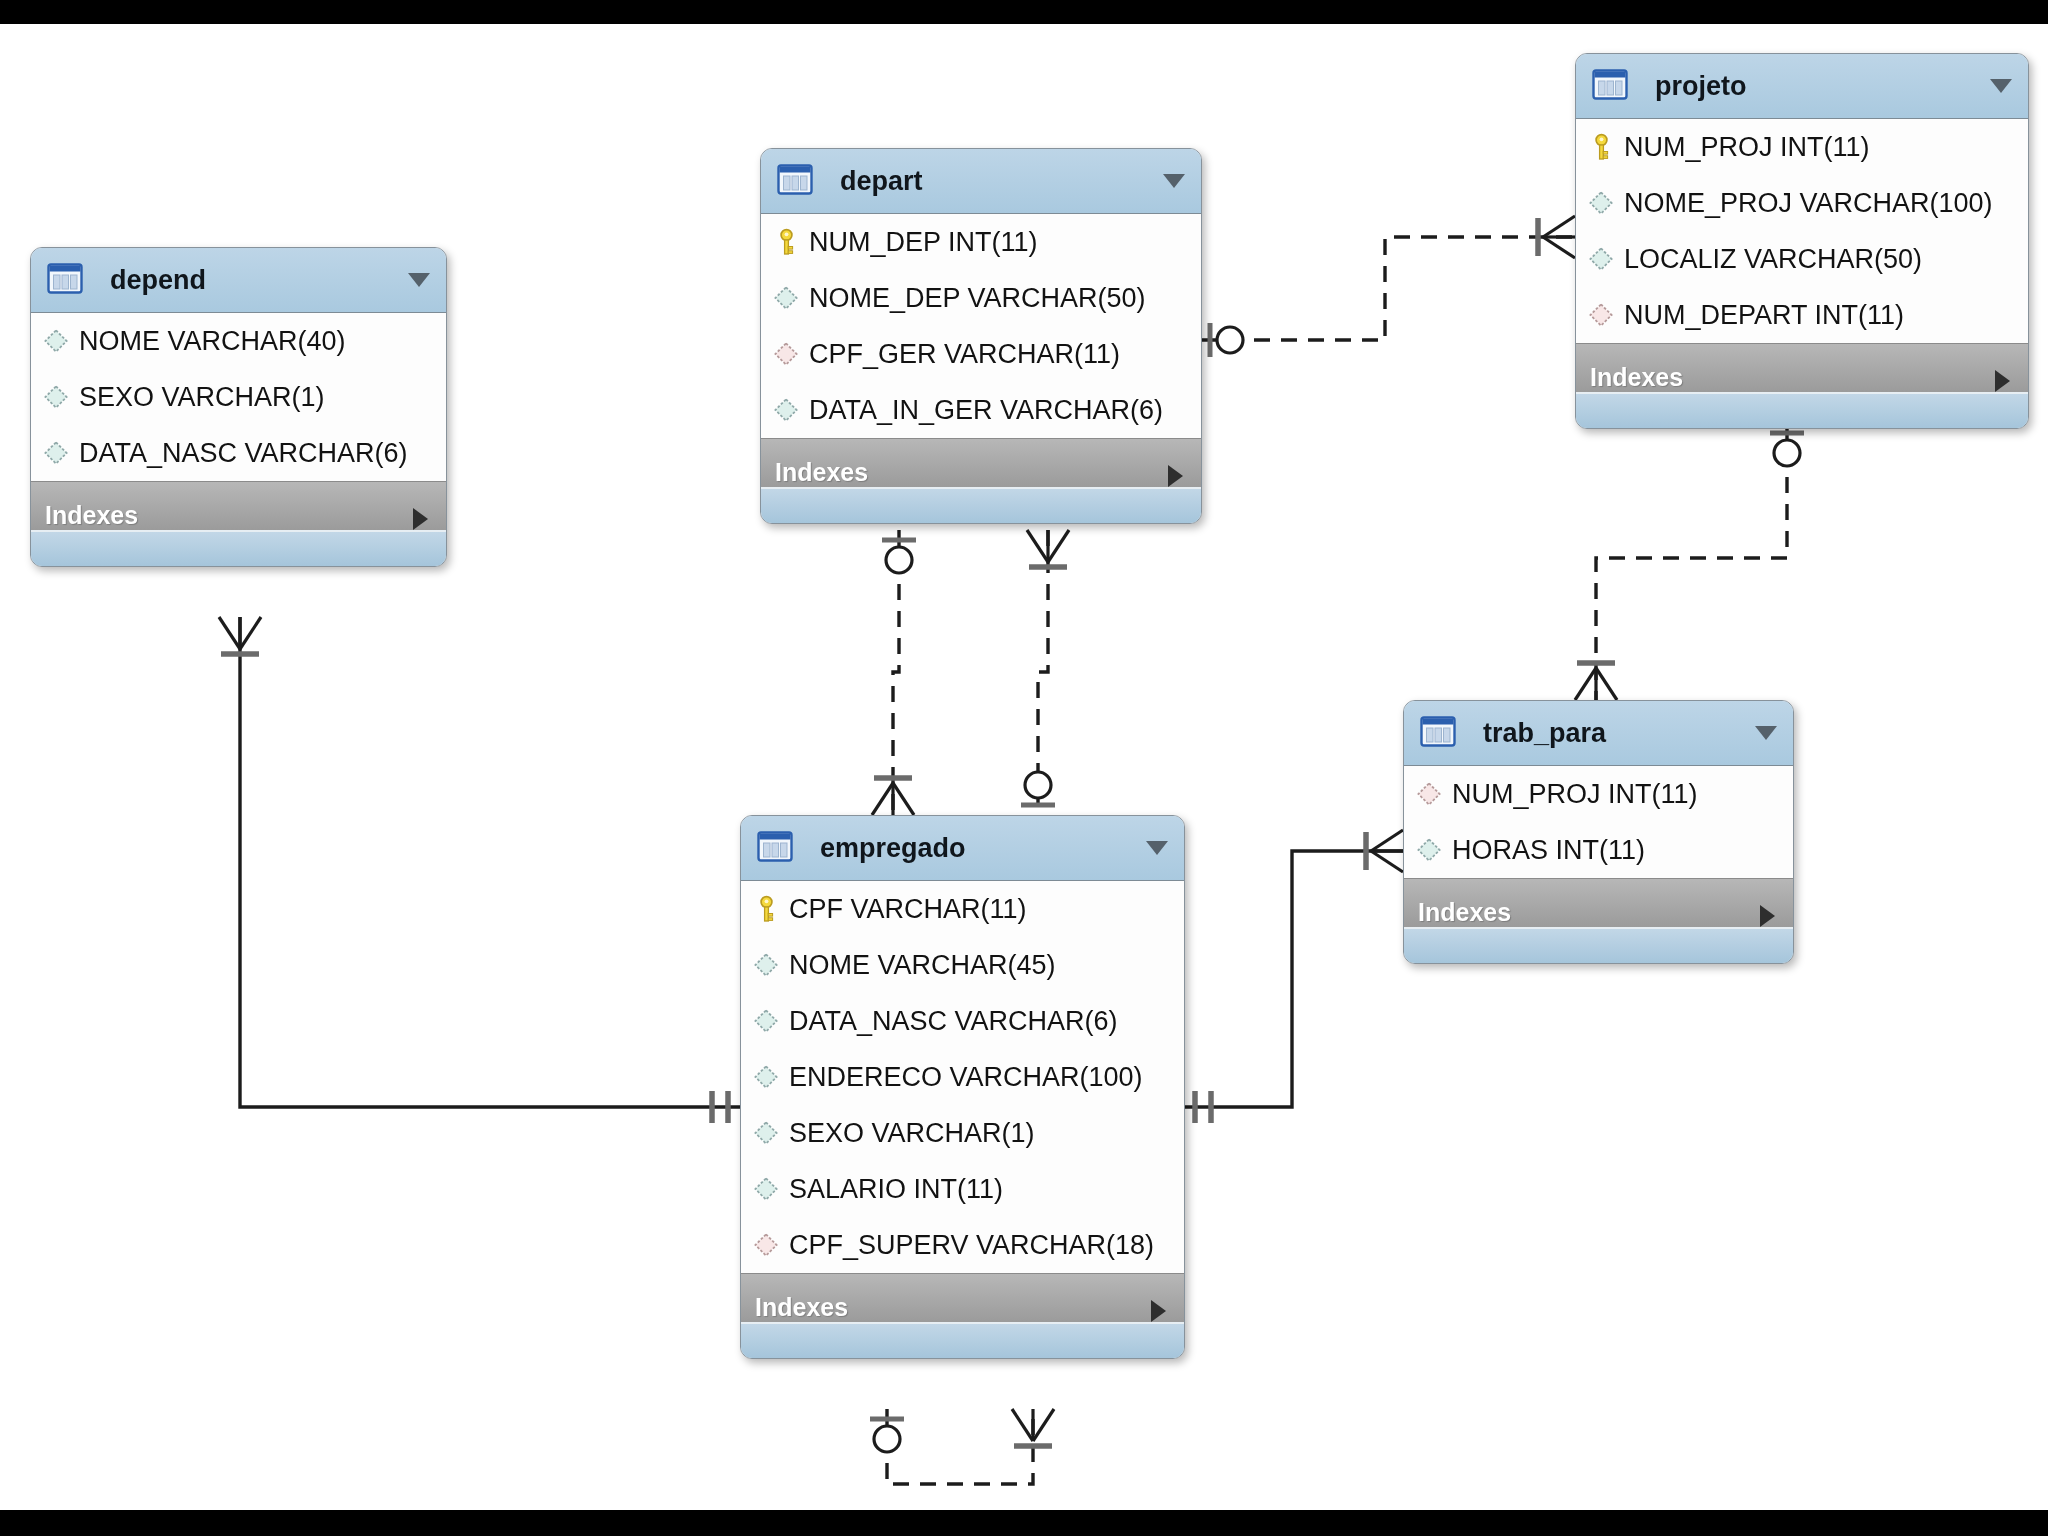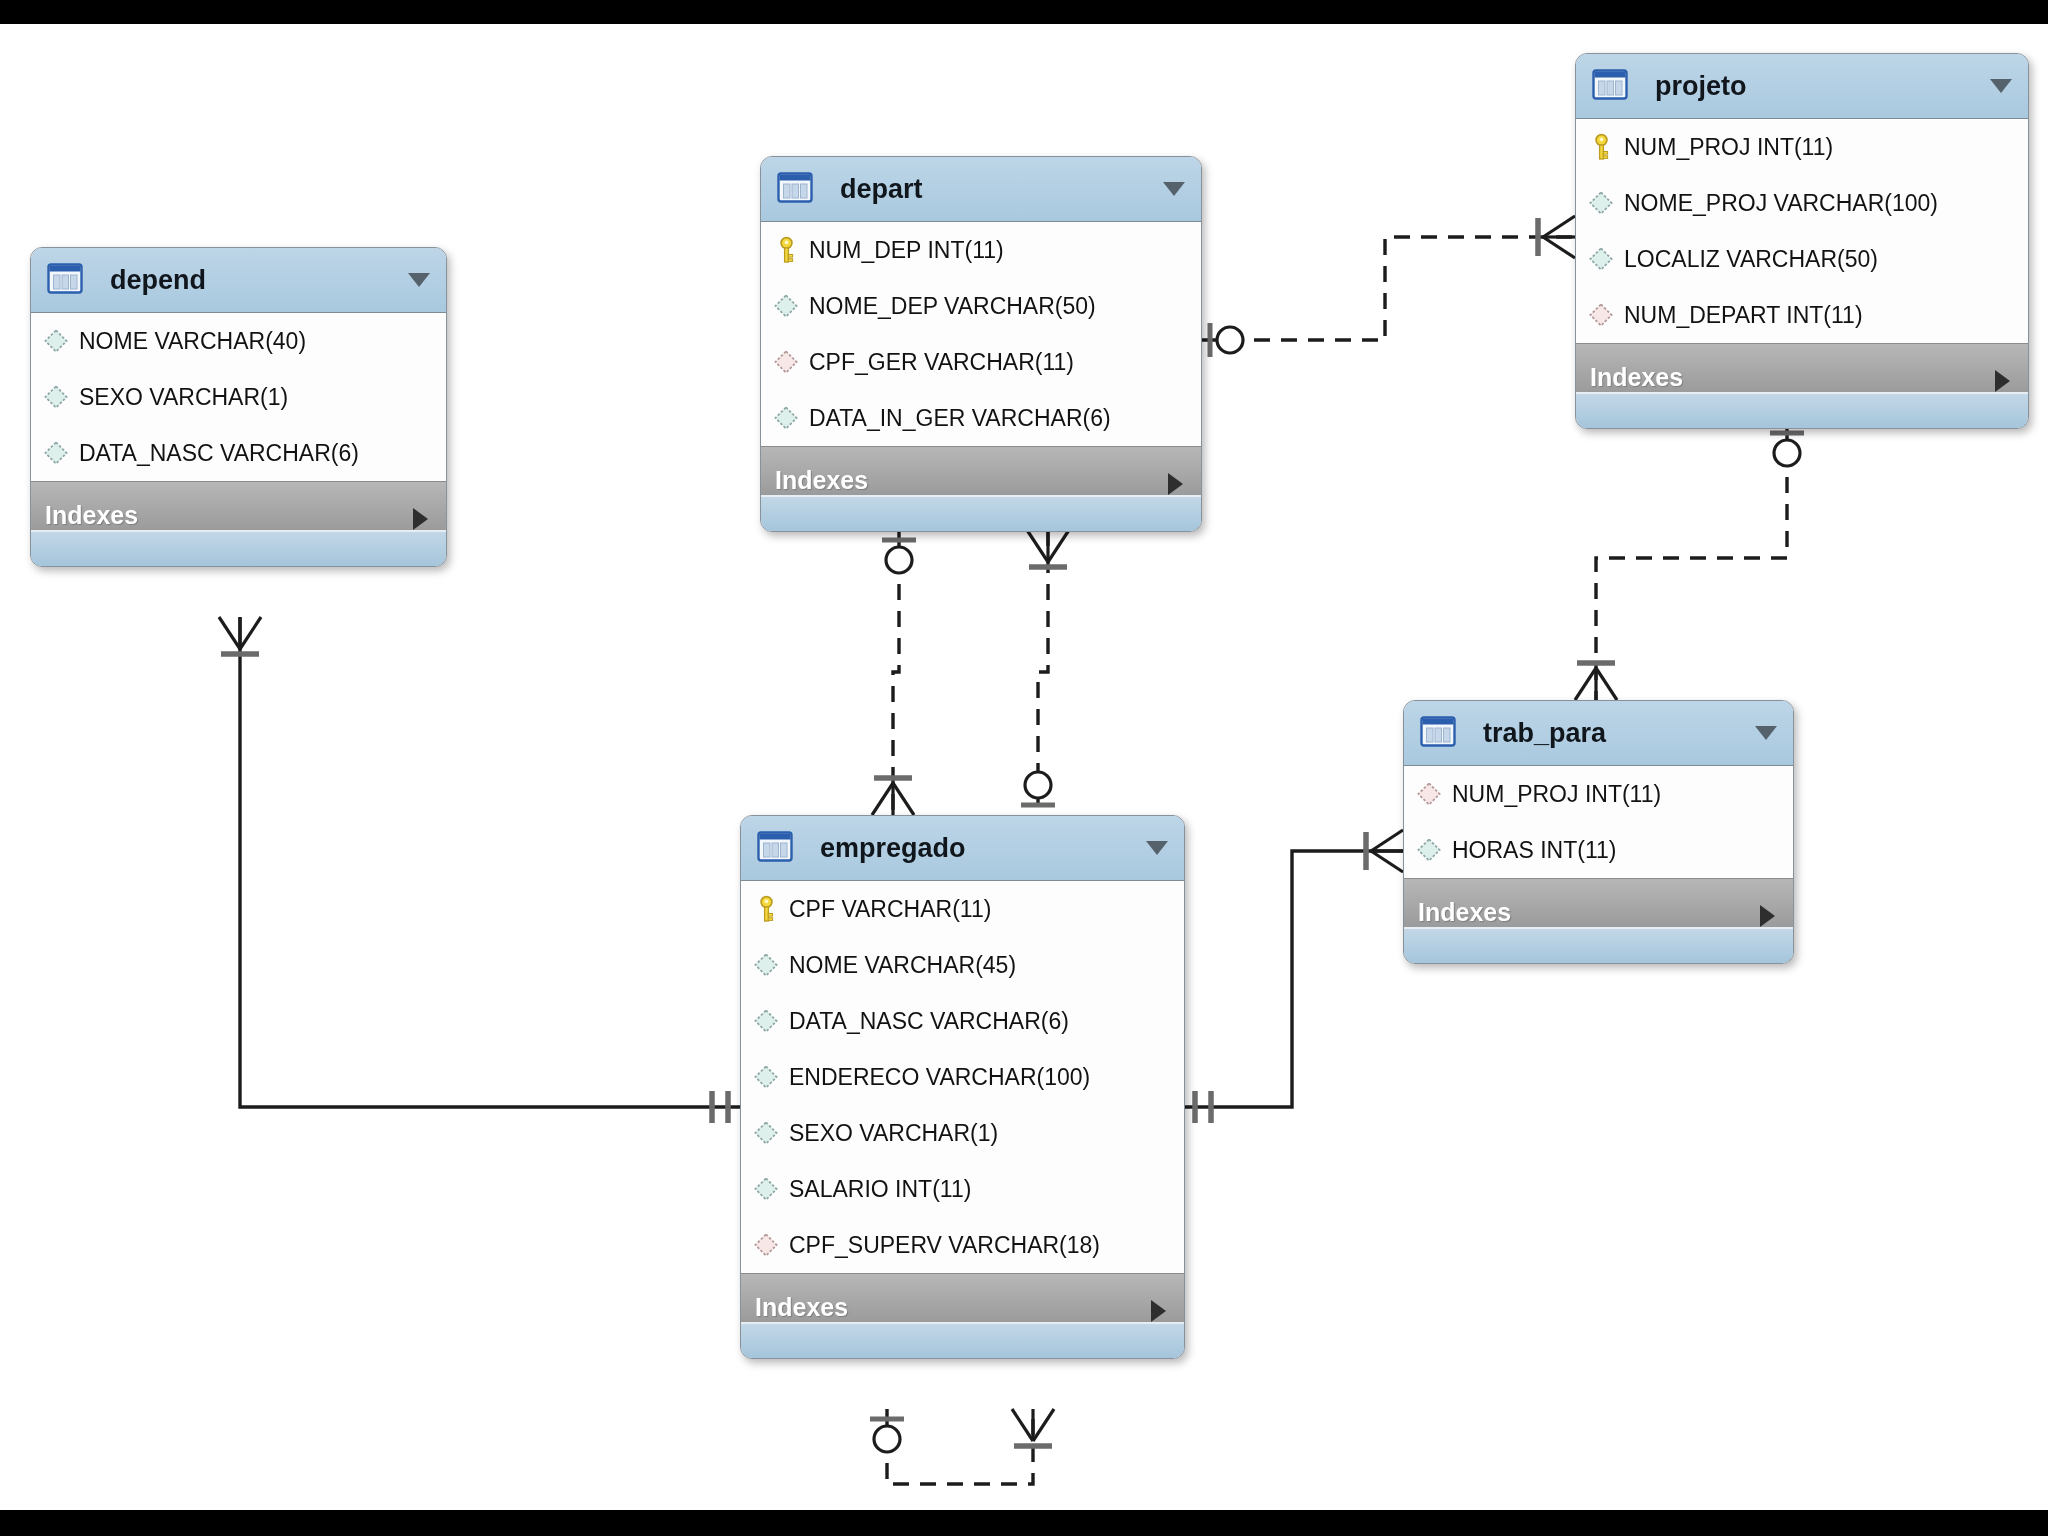--- a/index.html
+++ b/index.html
@@ -13,21 +13,21 @@
            box-shadow:3px 4px 9px rgba(0,0,0,0.28);background:#fff;}
   .hdr{height:64px;display:flex;align-items:center;padding:0 16px;gap:27px;
        background:linear-gradient(#bdd5e7,#a9c9df);border-bottom:1px solid #7d8b95;}
   .ttitle{font-size:27px;font-weight:bold;color:#10161c;flex:0 0 auto;}
   .hdr-spacer{flex:1 1 auto;}
   .hdr-arrow{width:0;height:0;border-left:11px solid transparent;border-right:11px solid transparent;
              border-top:14px solid #55616b;}
   .rows{background:#fff;}
   .row{height:56px;display:flex;align-items:center;padding:0 10px 0 12px;gap:10px;background:#fdfdfd;}
   .cicon{width:26px;display:flex;justify-content:center;align-items:center;flex:0 0 auto;}
-  .ctext{font-size:23px;color:#121212;white-space:nowrap;}
+  .ctext{font-size:27px;color:#121212;white-space:nowrap;}
   .idx{height:48px;display:flex;align-items:flex-end;justify-content:space-between;padding:0 18px 0 14px;
        background:linear-gradient(#b7b7b7,#9b9b9b);border-top:1px solid #8b8b8b;}
   .idx-label{font-size:25px;font-weight:bold;color:#ffffff;text-shadow:1px 1px 1px #7e7e7e;}
   .idx-arrow{width:0;height:0;border-top:11px solid transparent;border-bottom:11px solid transparent;
              border-left:15px solid #2e2e2e;}
   .ftr{height:34px;background:linear-gradient(#c2d7e7,#a5c5db);border-top:2px solid #e7eef3;}
 </style>
 </head>
 <body>
 
@@ -138,21 +138,21 @@
             </span>
             <span class="ctext">DATA_NASC VARCHAR(6)</span>
           </div>
         </div>
         <div class="idx">
           <span class="idx-label">Indexes</span>
           <span class="idx-arrow"></span>
         </div>
         <div class="ftr"></div>
       </div>
-      <div class="ertable" style="left: 760px; top: 156px; width: 440px;">
+      <div class="ertable" style="left: 760px; top: 148px; width: 440px;">
         <div class="hdr">
           <span class="ticon"><svg width="36" height="31" viewBox="0 0 36 31">
               <rect x="1.5" y="1.5" width="33" height="28" rx="2.5" fill="#f2f7fc" stroke="#2b5fae" stroke-width="2.4"></rect>
               <rect x="2.5" y="2.5" width="31" height="6" fill="#2b5fae"></rect>
               <rect x="6.5" y="12" width="6.5" height="14" fill="#c7d7ea" stroke="#9db4cf" stroke-width="1"></rect>
               <rect x="15" y="12" width="6.5" height="14" fill="#c7d7ea" stroke="#9db4cf" stroke-width="1"></rect>
               <rect x="23.5" y="12" width="6.5" height="14" fill="#c7d7ea" stroke="#9db4cf" stroke-width="1"></rect>
             </svg></span>
           <span class="ttitle">depart</span>
           <span class="hdr-spacer"></span>

